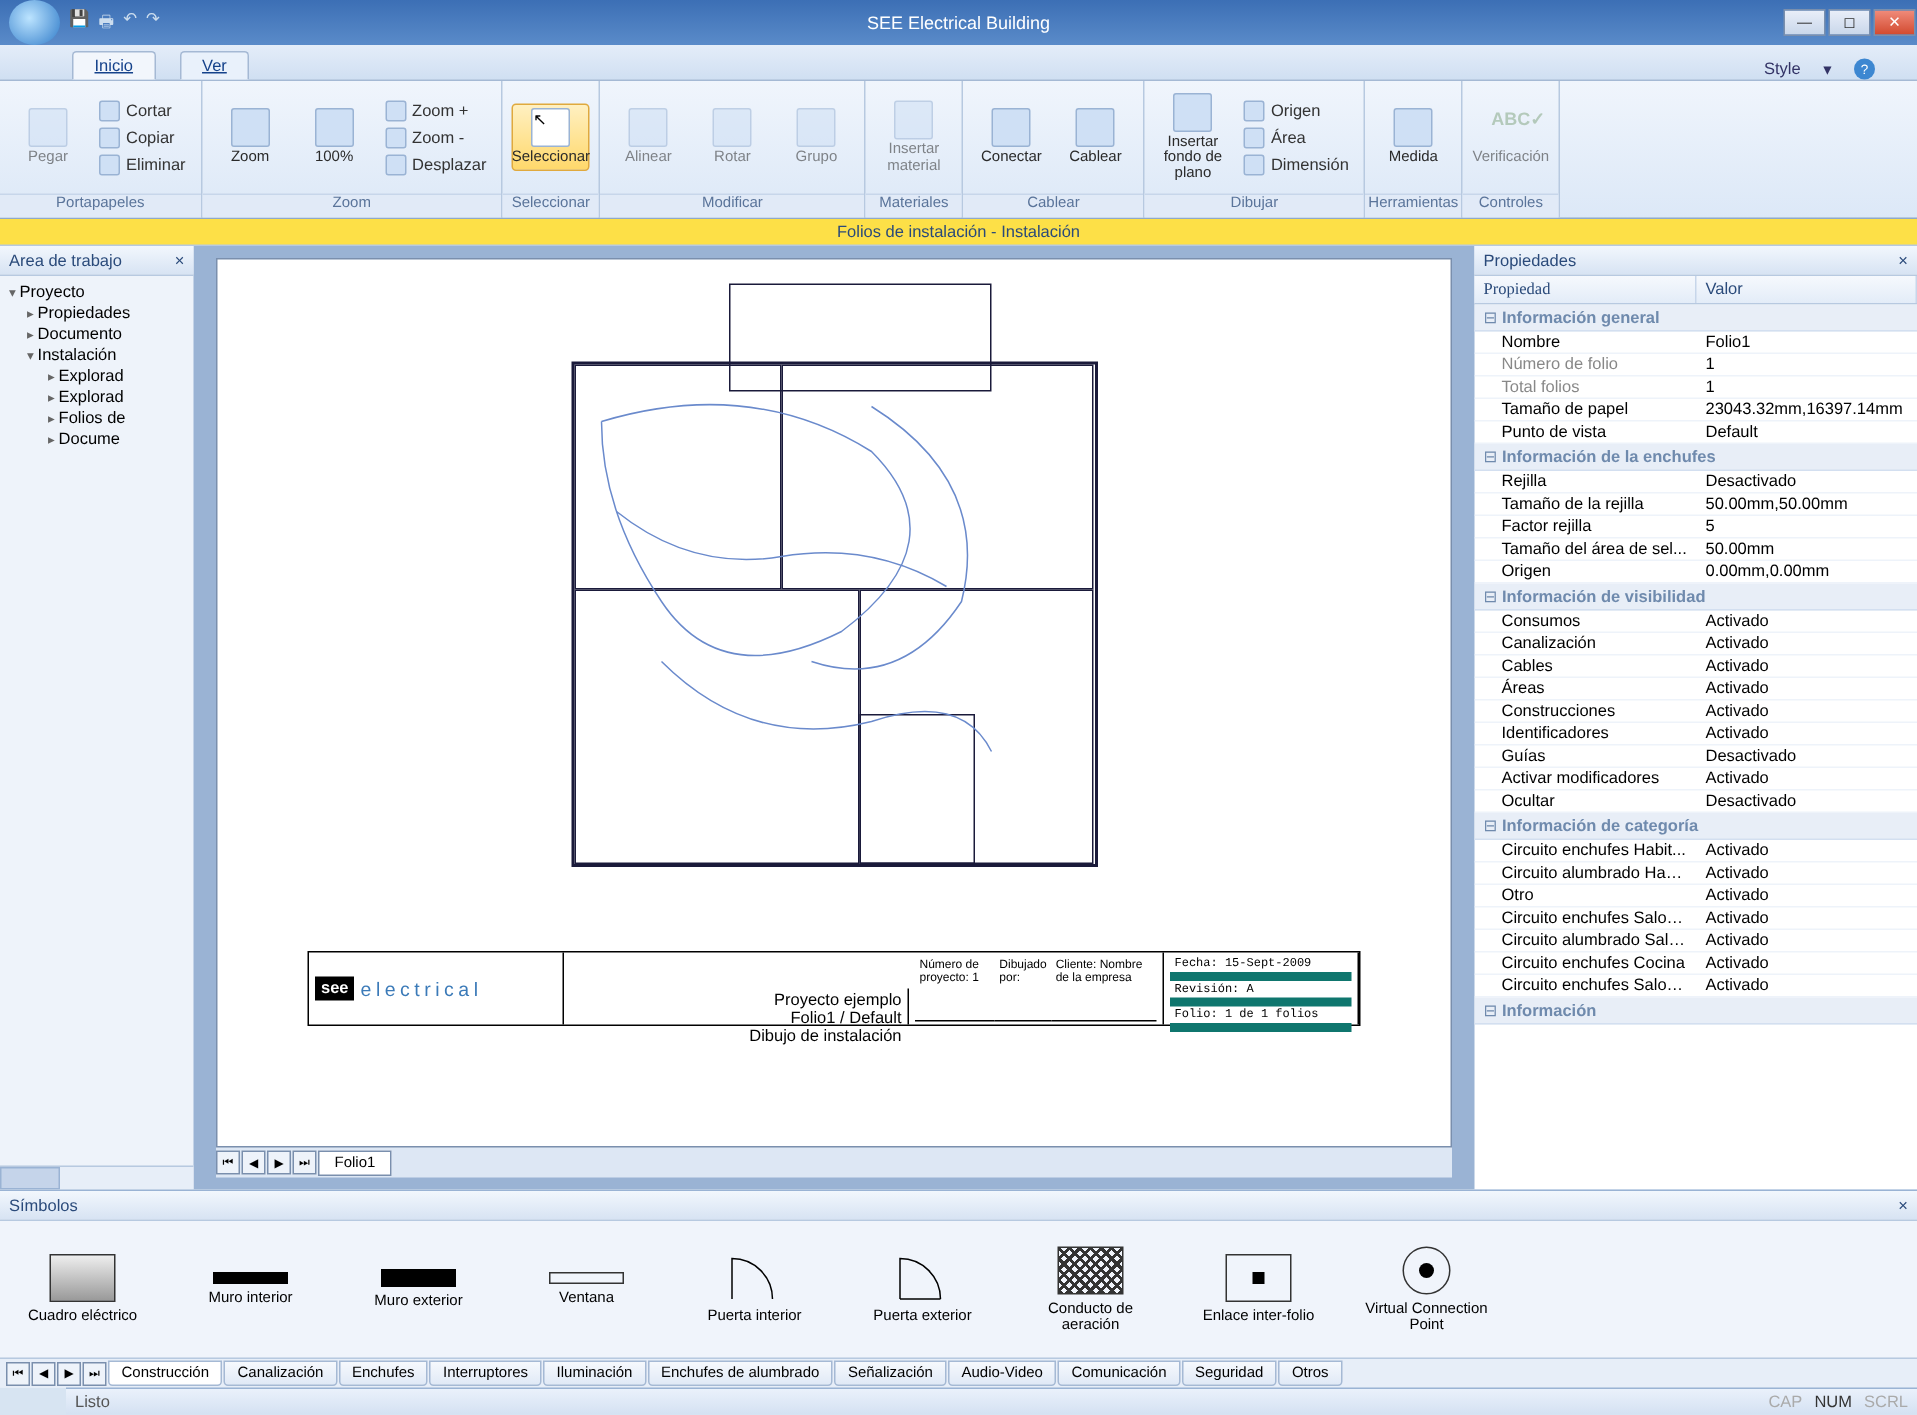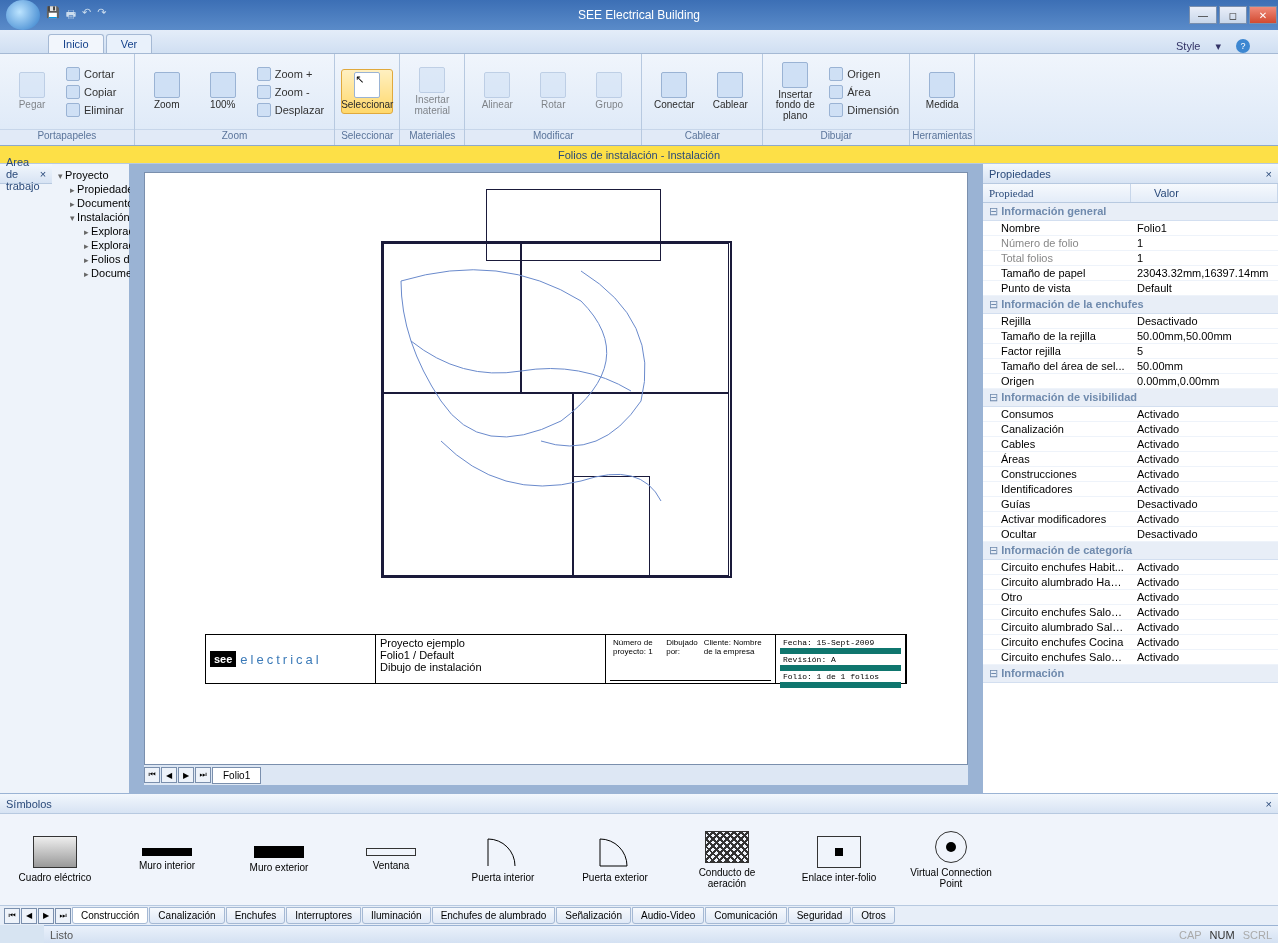--- a/index.html
+++ b/index.html
@@ -10,21 +10,21 @@
 .orb { width: 34px; height: 30px; background: radial-gradient(circle at 40% 40%, #bce4ff, #2f7bc9); border-radius: 50%; margin: 0 6px; }
 .qat { display: flex; gap: 6px; }
 .qat span { color: #cde; }
 .titlebar-title { position: absolute; left: 50%; transform: translateX(-50%); font-size: 12px; }
 .win-buttons { margin-left: auto; display: flex; }
 .win-buttons div { width: 28px; height: 18px; margin: 0 1px; background: linear-gradient(#e9eef9,#c9d7ea); border: 1px solid #7a8fad; display:flex;align-items:center;justify-content:center;font-size:10px;color:#333;}
 .win-buttons .close { background: linear-gradient(#f08b7a,#d24a30); color:#fff;}
 
 
 .tabs-row { height: 24px; background: linear-gradient(#e4edf9,#d0dff2); display: flex; align-items: flex-end; padding-left: 48px; border-bottom:1px solid #a5b9d4;}
-.tabs-row .tab { padding: 3px 14px; background: #e9f1fb; border:1px solid #a5b9d4; border-bottom:none; border-radius:3px 3px 0 0; margin-right:2px; color:#15428b; cursor:pointer;}
+.tabs-row .tab { padding: 3px 14px; background: #e9f1fb; border:1px solid #a5b9d4; border-bottom:none; border-radius:3px 3px 0 0; margin-right:16px; color:#15428b; cursor:pointer;text-decoration:underline;}
 .tabs-row .tab.active { background:#f2f6fc;}
 .tabs-row .style { margin-left:auto; padding-right:28px; color:#336; display:flex; gap:15px; align-items:center;}
 .help-icon { width:14px;height:14px;border-radius:50%;background:#3d87d1;color:#fff;display:flex;align-items:center;justify-content:center;font-size:9px;}
 
 
 .ribbon { height: 92px; background: linear-gradient(#f0f5fc,#dce8f7); display:flex; border-bottom:1px solid #8fa9c9;}
 .ribbon-group { border-right:1px solid #b7c9e0; display:flex; flex-direction:column; }
 .ribbon-group-body { flex:1; display:flex; align-items:center; padding:2px 6px; gap:4px;}
 .ribbon-group-label { height:16px; text-align:center; font-size:10px; color:#5a749a; background:#e1eaf7; border-top:1px solid #c7d6ea;}
 .rbtn-large { width:52px; display:flex; flex-direction:column; align-items:center; justify-content:center; padding:2px; border:1px solid transparent; border-radius:3px; cursor:pointer;}
@@ -34,21 +34,21 @@
 .rbtn-large span { font-size:10px; color:#2a2a2a; text-align:center; line-height:1.05;}
 .rbtn-stack { display:flex; flex-direction:column; gap:2px;}
 .rbtn-small { display:flex; align-items:center; gap:4px; padding:1px 4px; font-size:10px; color:#333; cursor:pointer;}
 .rbtn-small .sicon { width:14px;height:14px;background:#cfe0f5;border:1px solid #9ab3d4;border-radius:2px;}
 
 
 .subtitle { height:18px; background:#fde047; color:#2a4a7a; text-align:center; line-height:18px; font-size:11px; border-bottom:1px solid #b7c9e0;}
 
 
 .main { flex:1; display:flex; min-height:0;}
-.left-panel { width:130px; background:#eef3fa; border-right:1px solid #9ab3d4; display:flex; flex-direction:row;}
+.left-panel { width:130px; background:#eef3fa; border-right:1px solid #9ab3d4; display:flex; flex-direction:column;}
 .panel-header { height:20px; background:linear-gradient(#f2f7fd,#d7e3f3); border-bottom:1px solid #b7c9e0; padding:2px 6px; font-size:11px; color:#2a4a7a; display:flex; justify-content:space-between; align-items:center;}
 .panel-header .x { cursor:pointer;}
 .tree { padding:4px 2px; font-size:11px; color:#000;}
 .tree-item { padding:1px 0 1px 4px; white-space:nowrap; overflow:hidden; cursor:pointer;}
 .tree-item::before { content:"▸ "; color:#666; font-size:9px;}
 .tree-item.folder::before { content:"▾ ";}
 .ind1 { padding-left:16px;} .ind2 { padding-left:30px;}
 .left-scroll { height:16px; background:#e7eef8; border-top:1px solid #b7c9e0; display:flex;}
 .left-scroll .thumb{width:40px;background:#c5d4ea;border:1px solid #9ab3d4;}
 
@@ -56,32 +56,32 @@
 .canvas-wrap { flex:1; background:#9ab3d4; display:flex; flex-direction:column; min-width:0;}
 .canvas { flex:1; margin:8px 14px 0 14px; background:#fff; border:1px solid #7a8fad; position:relative; overflow:hidden;}
 .drawing { position:absolute; inset:30px 60px 80px 60px;}
 .floorplan { position:absolute; left:25%; top:8%; width:50%; height:70%; border:2px solid #1a1a3a;}
 .floorplan .room { position:absolute; border:1px solid #1a1a3a;}
 .titleblock { position:absolute; bottom:0; left:0; right:0; height:50px; border:1px solid #000; display:flex; font-size:9px;}
 .titleblock > div { border-right:1px solid #000; padding:2px 4px;}
 .tb-logo{width:170px;display:flex;align-items:center;}
 .tb-logo .seelogo{background:#000;color:#fff;padding:2px 4px;font-weight:bold;font-size:11px;}
 .tb-logo .seetxt{color:#3b7ab8;font-size:13px;letter-spacing:3px;margin-left:4px;}
-.tb-mid{flex:1;text-align:left;}
+.tb-mid{flex:1;text-align:right;margin-top:24px;}
 .tb-r{width:170px;display:flex;flex-direction:row;} .tb-r div{border-bottom:1px solid #000;padding:1px 3px;font-size:8px;}
 .tb-r2{width:130px;display:flex;flex-direction:column;} .tb-r2 div{border-bottom:6px solid #0f766e;padding:1px 3px;font-size:8px;font-family:Liberation Mono, monospace;}
 .canvas-tabs { height:20px; margin:0 14px 8px 14px; display:flex; align-items:center; background:#dde7f4;}
 .nav-btn { width:16px; height:16px; border:1px solid #7a8fad; background:#eef3fa; margin-right:1px; display:flex;align-items:center;justify-content:center;font-size:8px; cursor:pointer;}
 .canvas-tab { padding:2px 10px; background:#fff; border:1px solid #7a8fad; font-size:10px;}
 
 
 .right-panel { width:296px; background:#fff; border-left:1px solid #9ab3d4; display:flex; flex-direction:column;}
 .prop-head { display:flex; background:linear-gradient(#f6f9fd,#e3ecf8); border-bottom:1px solid #b7c9e0;}
 .prop-head div { padding:3px 6px; font-size:11px; color:#2a4a7a; border-right:1px solid #c7d6ea;}
-.prop-head .c1{width:148px;font-family:Liberation Serif, serif;} .prop-head .c2{flex:1;margin-left:17px;}
+.prop-head .c1{width:148px;font-family:Liberation Serif, serif;} .prop-head .c2{flex:1;}
 .prop-body { flex:1; overflow:auto;}
 .prop-section { background:#e8eef7; padding:2px 6px; font-size:11px; font-weight:bold; color:#6f8aad; border-bottom:1px solid #d3dff0;}
 .prop-section::before { content:"⊟ "; font-weight:normal;}
 .prop-row { display:flex; border-bottom:1px solid #eef3fa; font-size:11px;}
 .prop-row .c1 { width:148px; padding:1px 6px 1px 18px; color:#000; white-space:nowrap; overflow:hidden; text-overflow:ellipsis;}
 .prop-row .c2 { flex:1; padding:1px 6px; color:#000;}
 .prop-row.ro .c1 { color:#888;}
 
 
 .symbols-panel { height:132px; background:#f0f4fb; border-top:1px solid #9ab3d4; display:flex; flex-direction:column;}
@@ -192,41 +192,41 @@
           <div class="rbtn-icon" style="background:#fff">↖</div>
           <span>Seleccionar</span>
         </div>
     </div>
     <div class="ribbon-group-label">Seleccionar</div>
   </div>
   <div class="ribbon-group">
     <div class="ribbon-group-body">
       <div class="rbtn-large disabled">
           <div class="rbtn-icon"></div>
+          <span>Alinear</span>
+        </div>
+      <div class="rbtn-large disabled">
+          <div class="rbtn-icon"></div>
+          <span>Rotar</span>
+        </div>
+      <div class="rbtn-large disabled">
+          <div class="rbtn-icon"></div>
+          <span>Grupo</span>
+        </div>
+    </div>
+    <div class="ribbon-group-label">Modificar</div>
+  </div>
+  <div class="ribbon-group">
+    <div class="ribbon-group-body">
+      <div class="rbtn-large disabled">
+          <div class="rbtn-icon"></div>
           <span>Insertar material</span>
         </div>
     </div>
     <div class="ribbon-group-label">Materiales</div>
-  </div>
-  <div class="ribbon-group">
-    <div class="ribbon-group-body">
-      <div class="rbtn-large disabled">
-          <div class="rbtn-icon"></div>
-          <span>Alinear</span>
-        </div>
-      <div class="rbtn-large disabled">
-          <div class="rbtn-icon"></div>
-          <span>Rotar</span>
-        </div>
-      <div class="rbtn-large disabled">
-          <div class="rbtn-icon"></div>
-          <span>Grupo</span>
-        </div>
-    </div>
-    <div class="ribbon-group-label">Modificar</div>
   </div>
   <div class="ribbon-group">
     <div class="ribbon-group-body">
       <div class="rbtn-large">
           <div class="rbtn-icon"></div>
           <span>Conectar</span>
         </div>
       <div class="rbtn-large">
           <div class="rbtn-icon"></div>
           <span>Cablear</span>
@@ -258,20 +258,29 @@
     <div class="ribbon-group-label">Dibujar</div>
   </div>
   <div class="ribbon-group">
     <div class="ribbon-group-body">
       <div class="rbtn-large">
           <div class="rbtn-icon"></div>
           <span>Medida</span>
         </div>
     </div>
     <div class="ribbon-group-label">Herramientas</div>
+  </div>
+  <div class="ribbon-group">
+    <div class="ribbon-group-body">
+      <div class="rbtn-large disabled">
+          <div class="rbtn-icon" style="background:none;border:none;color:#8a8;font-weight:bold;font-size:12px">ABC✓</div>
+          <span>Verificación</span>
+        </div>
+    </div>
+    <div class="ribbon-group-label">Controles</div>
   </div>
 </div>
 
 <div class="subtitle">Folios de instalación - Instalación</div>
 
 <div class="main">
 
   <div class="left-panel">
     <div class="panel-header">
       <span>Area de trabajo</span>

